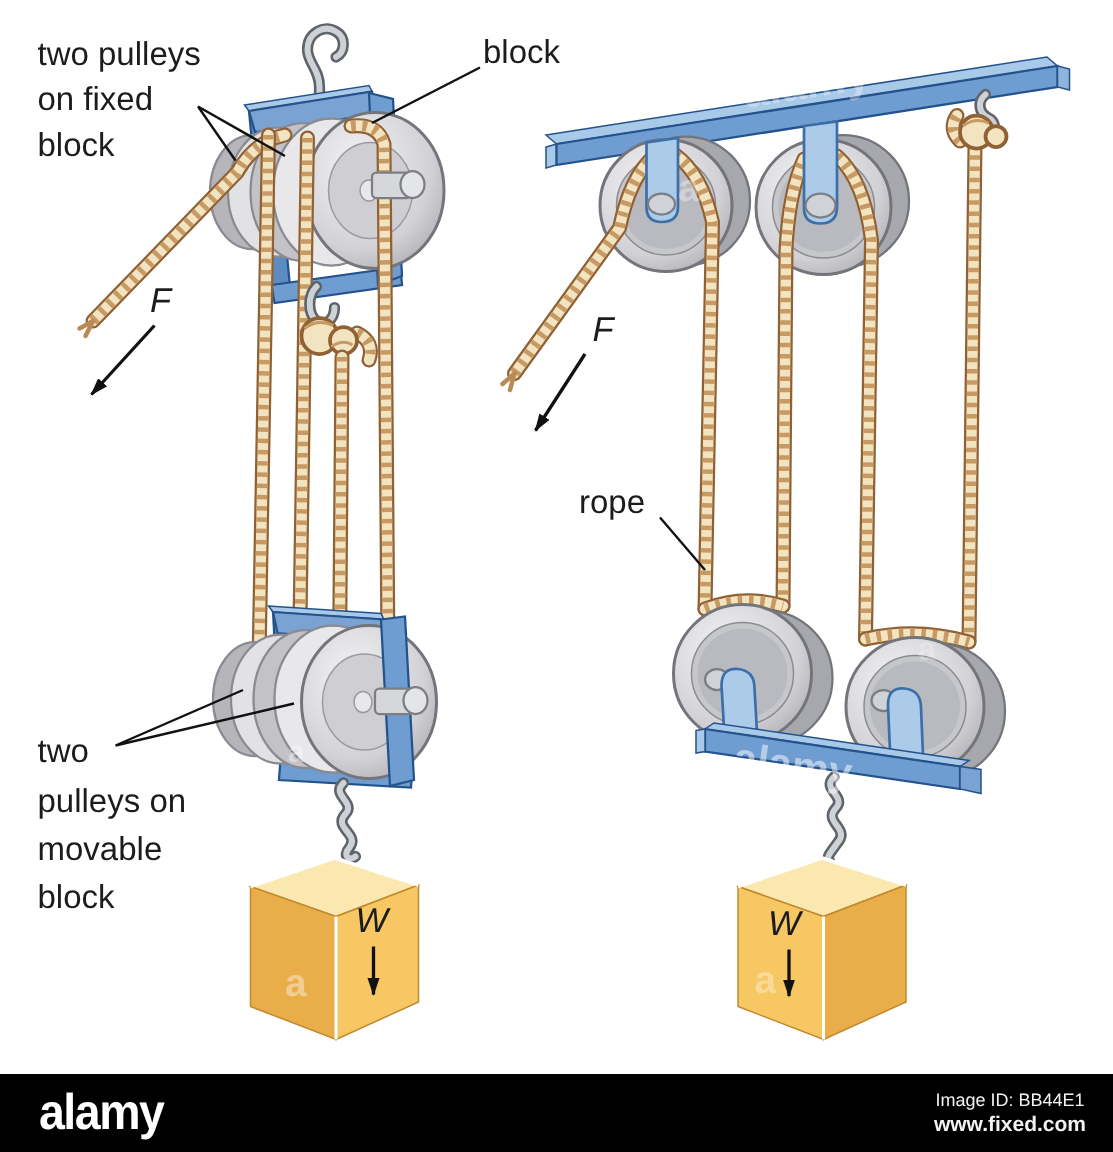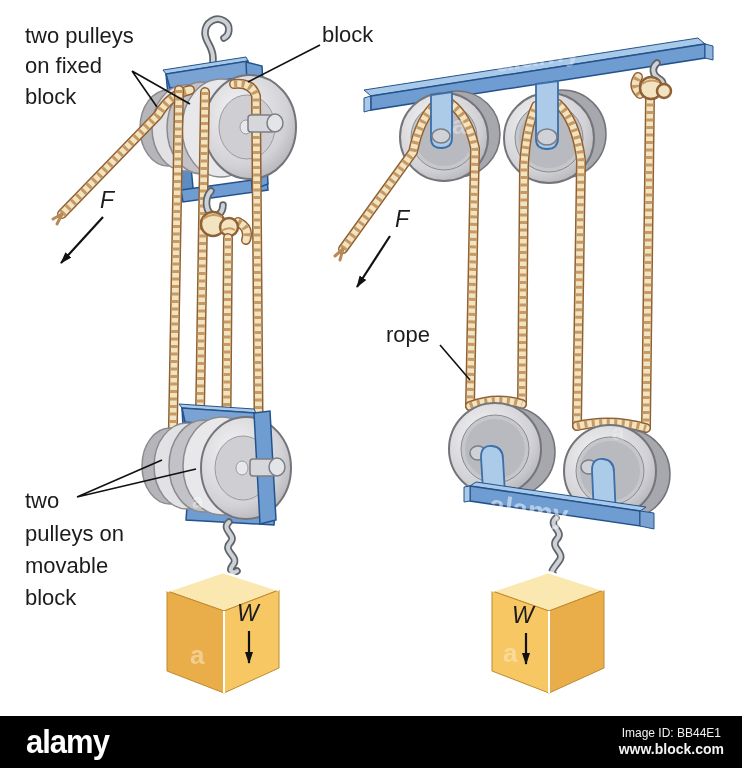--- a/index.html
+++ b/index.html
@@ -316,16 +316,16 @@
     <text class="wm" x="190" y="664" font-size="26" opacity="0.40">a</text>
     <text class="wm" x="503" y="662" font-size="26" opacity="0.35">a</text>
     <text class="wm" x="612" y="440" font-size="22" opacity="0.25">a</text>
   </g>
 </svg>
 
   <div class="footer">
     <div class="footer-logo">alamy</div>
     <div class="footer-right">
       <div class="fid">Image ID: BB44E1</div>
-      <div class="furl">www.block.com</div>
+      <div class="furl">www.fixed.com</div>
     </div>
   </div>
 </div>
 
 </body></html>

